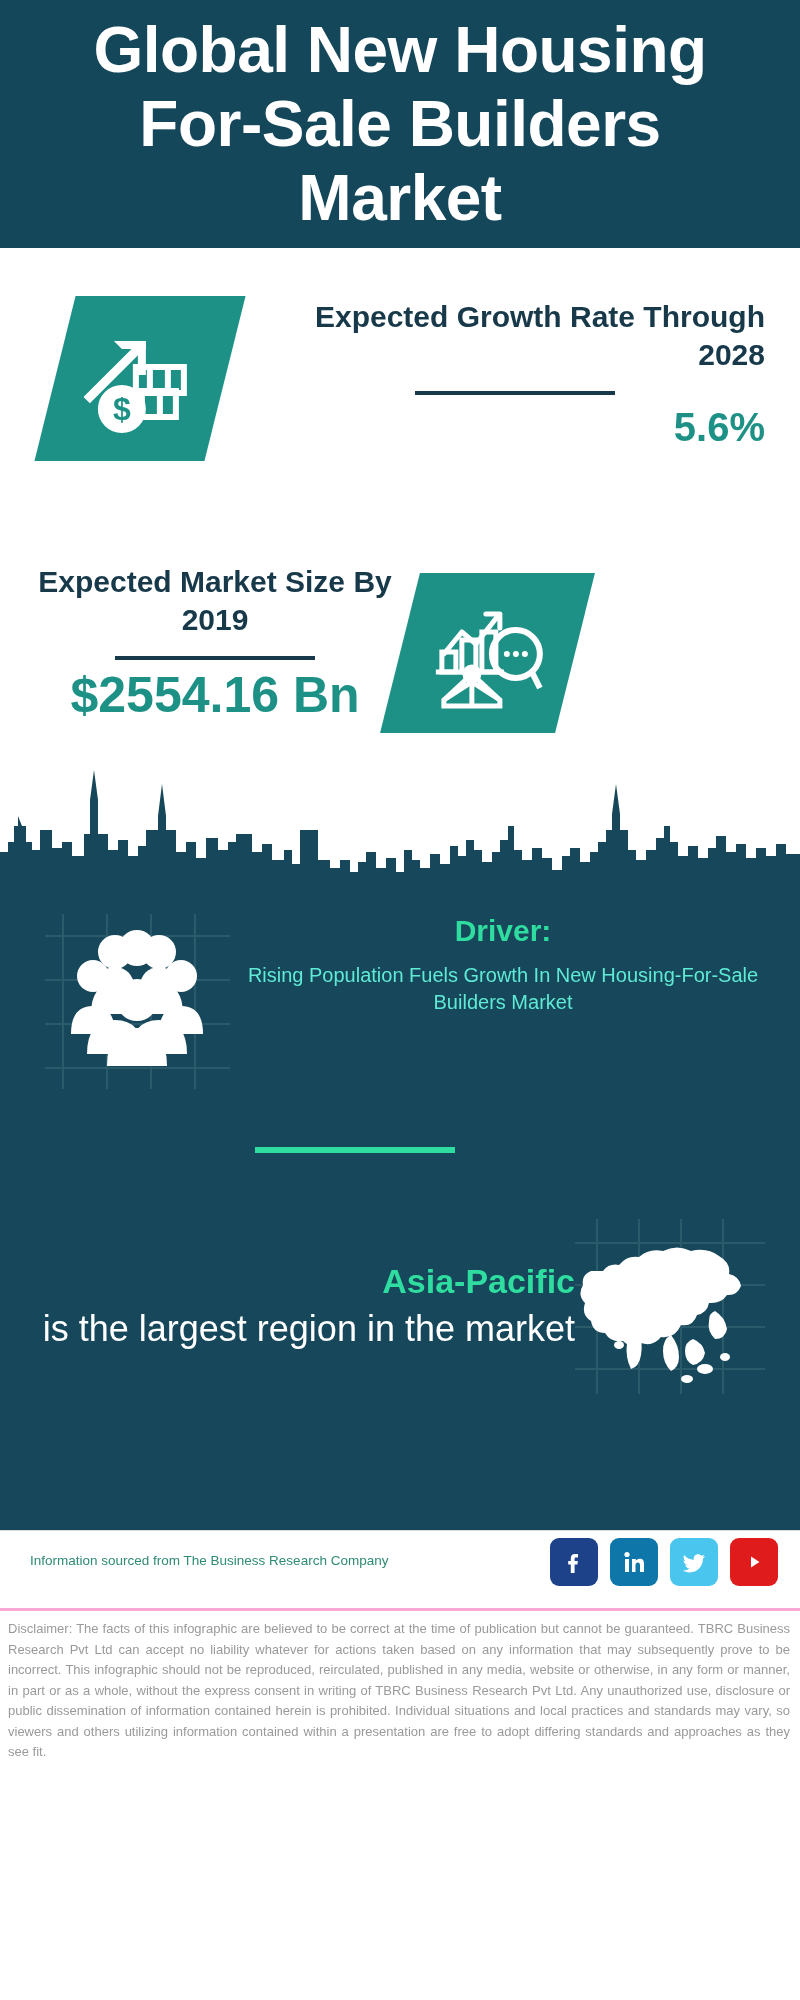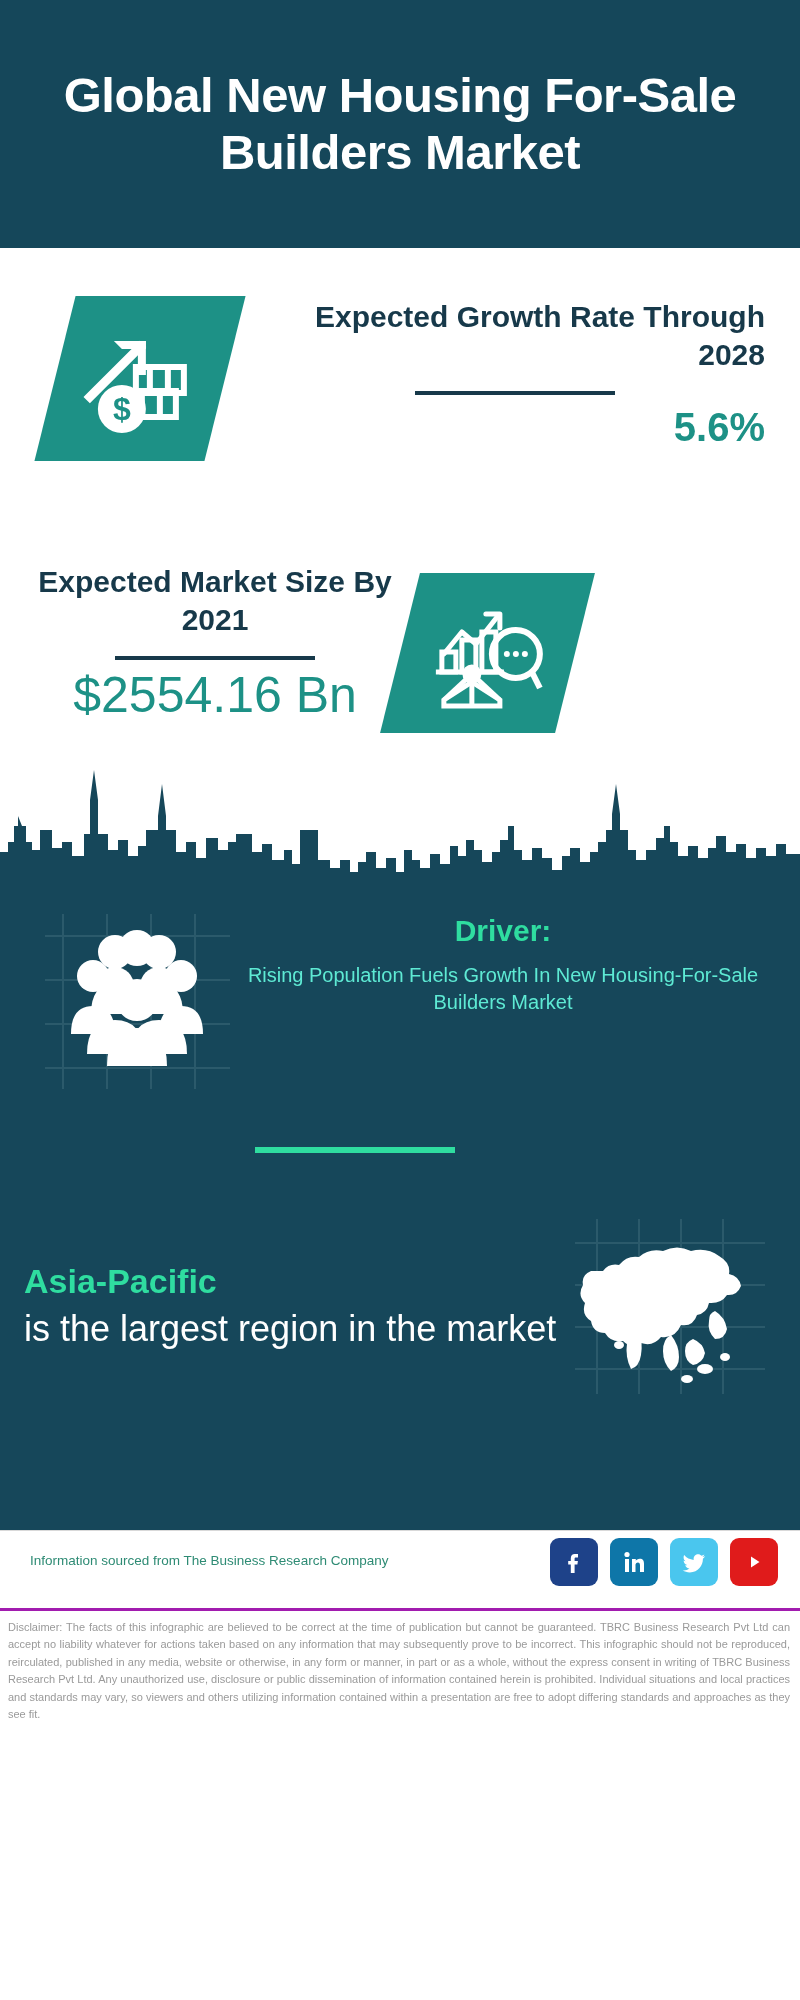--- a/index.html
+++ b/index.html
@@ -13,21 +13,21 @@
 
   
   .header {
     background:#15475a;
     height:248px;
     display:flex; align-items:center; justify-content:center;
     padding:0 40px;
   }
   .header-title {
     color:#ffffff;
-    font-size:49px;
+    font-size:64px;
     font-weight:bold;
     line-height:1.16;
     text-align:center;
     letter-spacing:-0.5px;
   }
 
   
   .stats-band {
     background:#ffffff;
     height:520px;
@@ -65,21 +65,21 @@
   
   .stat2-text {
     position:absolute; left:20px; top:315px; width:390px;
     text-align:center;
   }
   .rule-dark2 {
     width:200px; height:4px; background:#17394a;
     margin:16px auto 8px auto;
   }
   .stat2-value {
-    color:#1d9186; font-size:50px; font-weight:normal; line-height:1.1;
+    color:#1d9186; font-size:50px; font-weight:bold; line-height:1.1;
     white-space:nowrap;
   }
   .stat2-icon { left:400px; top:325px; width:175px; height:160px; }
 
   
   .skyline { display:block; width:800px; height:120px; margin-top:-4px; }
 
   
   .dark-section {
     background:#16475a;
@@ -107,21 +107,21 @@
 
   .mid-rule {
     position:absolute; left:255px; top:263px;
     width:200px; height:6px; background:#2fdda0;
   }
 
   .region-row {
     position:absolute; left:0; top:335px; width:800px;
     display:flex; align-items:center;
   }
-  .region-text { flex:1; text-align:left; padding-left:24px; }
+  .region-text { flex:1; text-align:right; padding-left:24px; }
   .region-name {
     color:#2fdda0; font-size:34px; font-weight:bold; line-height:1.2;
   }
   .region-sub {
     color:#ffffff; font-size:36px; line-height:1.28; margin-top:4px;
   }
   .map-wrap {
     position:relative; width:190px; height:175px; margin-right:35px; flex:none;
   }
 
@@ -140,23 +140,23 @@
     width:48px; height:48px; border-radius:9px;
     display:flex; align-items:center; justify-content:center;
   }
   .s-fb { background:#1e4289; }
   .s-li { background:#0e76a8; }
   .s-tw { background:#4ac6ee; }
   .s-yt { background:#e01b1b; }
 
   
   .disclaimer {
-    border-top:3px solid #a21caf;
+    border-top:3px solid #f9a8d4;
     padding:8px 10px 0 8px;
-    color:#9a9a9a; font-size:11px; line-height:1.58;
+    color:#9a9a9a; font-size:13px; line-height:1.58;
     text-align:justify;
     font-family:"Liberation Sans", sans-serif;
   }
 </style>
 </head>
 <body>
 
 <div class="header">
   <div class="header-title">Global New Housing For-Sale Builders Market</div>
 </div>
@@ -183,21 +183,21 @@
     </svg>
   </div>
 
   <div class="stat1-text">
     <div class="stat-label">Expected Growth Rate Through 2028</div>
     <div class="rule-dark"></div>
     <div class="stat-value">5.6%</div>
   </div>
 
   <div class="stat2-text">
-    <div class="stat-label">Expected Market Size By 2021</div>
+    <div class="stat-label">Expected Market Size By 2019</div>
     <div class="rule-dark2"></div>
     <div class="stat2-value">$2554.16 Bn</div>
   </div>
 
   <div class="para stat2-icon">
     <svg width="120" height="115" viewBox="0 0 120 115">
       <g stroke="#ffffff" stroke-width="5" fill="none" stroke-linecap="round" stroke-linejoin="round">
         <polyline points="16,58 34,36 48,48 70,20"></polyline>
         <polyline points="58,18 72,18 72,32"></polyline>
       </g>

